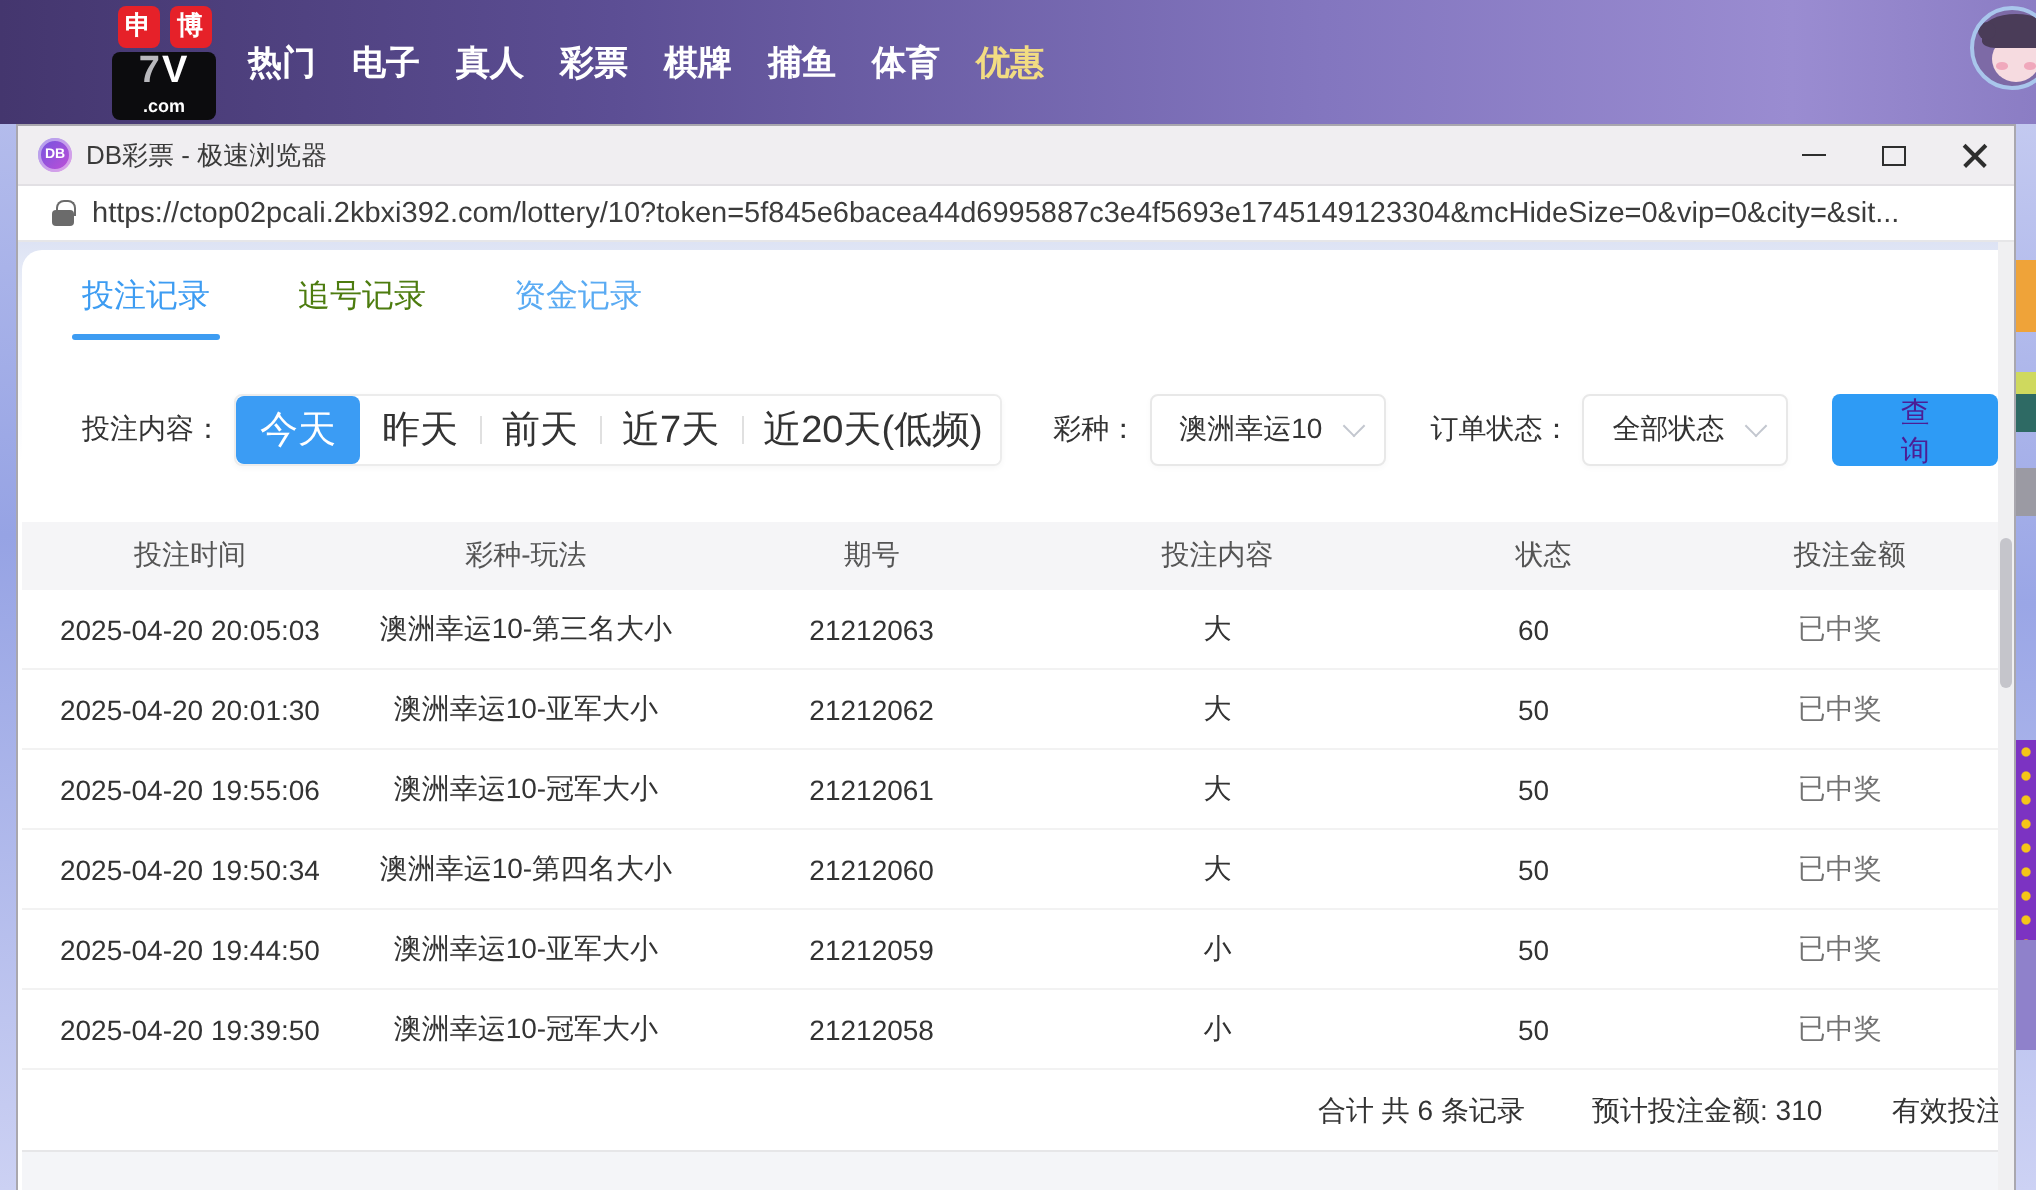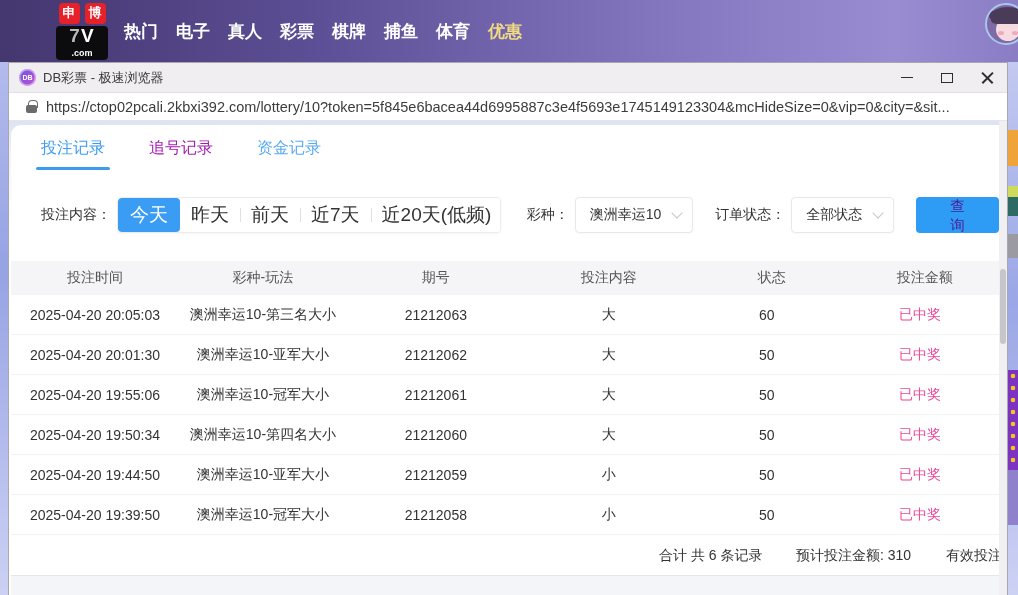--- a/index.html
+++ b/index.html
@@ -60,39 +60,39 @@
   
   .viewport { flex:1; position:relative; background:linear-gradient(180deg,#dde3f4 0,#eef1f9 30px,#ffffff 110px); overflow:hidden; }
   .scrollbar { position:absolute; right:0; top:0; bottom:0; width:8px; background:#f0f0f2; }
   .scroll-thumb { position:absolute; left:1px; top:148px; width:6px; height:75px; border-radius:3px; background:#c5c5cb; }
   .card { position:absolute; left:2px; top:4px; right:8px; bottom:0; background:#fff; border-radius:10px 0 0 0; overflow:hidden; }
 
   .tabs { height:46px; display:flex; align-items:center; padding-left:30px; }
   .tab { font-size:16px; margin-right:44px; height:100%; display:flex; align-items:center; position:relative; cursor:pointer; }
   .tab.t-active { color:#3d9cf2; }
   .tab.t-active::after { content:''; position:absolute; left:-5px; right:-5px; bottom:1px; height:3px; border-radius:2px; background:#3d9cf2; }
-  .tab.t-dark { color:#a21caf; }
+  .tab.t-dark { color:#4d7c0f; }
   .tab.t-blue { color:#5aabf3; }
 
   .filters { margin-top:26px; height:36px; display:flex; align-items:center; padding-left:30px; }
   .flabel { font-size:14px; color:#333; white-space:nowrap; }
   .btn-group { display:flex; height:36px; margin-left:6px; border:1px solid #ececec; border-radius:4px; overflow:hidden; box-shadow:0 1px 3px rgba(0,0,0,0.04); background:#fff; }
   .tbtn { border:none; background:#fff; height:100%; padding:0 11px; font-size:19px; color:#333; cursor:pointer; position:relative; white-space:nowrap; font-family:inherit; }
   .tbtn.sep::before { content:''; position:absolute; left:0; top:10px; bottom:10px; width:1px; background:#e0e0e0; }
   .tbtn.active { background:#3b9cf4; color:#fff; border-radius:4px; padding:0 12px; }
   .ml26 { margin-left:26px; } .ml22 { margin-left:22px; }
   .select { height:36px; margin-left:6px; border:1px solid #e8e8e8; border-radius:4px; display:flex; align-items:center; padding:0 11px 0 14px; font-size:14px; color:#333; cursor:pointer; background:#fff; box-shadow:0 1px 3px rgba(0,0,0,0.03); white-space:nowrap;justify-content:flex-end; }
   .chev { width:8px; height:8px; border-right:1.7px solid #c3c7cf; border-bottom:1.7px solid #c3c7cf; transform:rotate(45deg); margin-left:12px; margin-top:-4px; }
   .search-btn { height:36px; margin-left:22px; padding:0 27px; background:#2e9bf5; border:none; border-radius:4px; color:#4c1d95; font-size:14.5px; cursor:pointer; font-family:inherit; }
 
   .thead { margin-top:28px; height:34px; background:#f5f5f7; display:flex; align-items:center; font-size:14px; color:#555; }
   .trow { height:40px; display:flex; align-items:center; font-size:14px; color:#333; border-bottom:1px solid #f2f2f2; }
   .cell { text-align:center; overflow:hidden; white-space:nowrap; }
   .c1{width:17%;} .c2{width:17%;} .c3{width:18%;} .c4{width:17%;} .c5{width:15%;} .c6{width:16%;}
-  .cell.status { color:#ec4899; }
+  .cell.status { color:#737373; }
 
   .tfoot { height:41px; position:relative; font-size:14px; color:#333; border-bottom:1px solid #e6e6e8; }
   .tfoot span { position:absolute; top:0; line-height:41px; white-space:nowrap;margin-left:16px; }
   .sum1 { left:632px; } .sum2 { left:769px; } .sum3 { left:919px; }
   .bottom-strip { height:20px; background:#f4f5f8; }
 </style>
 </head>
 <body>
 
 <div class="stage">

